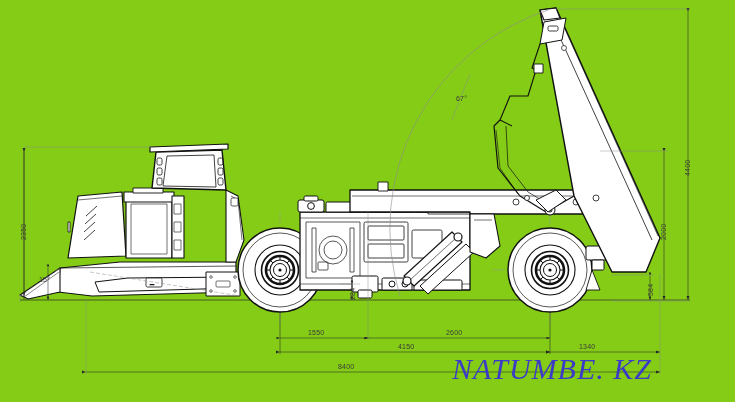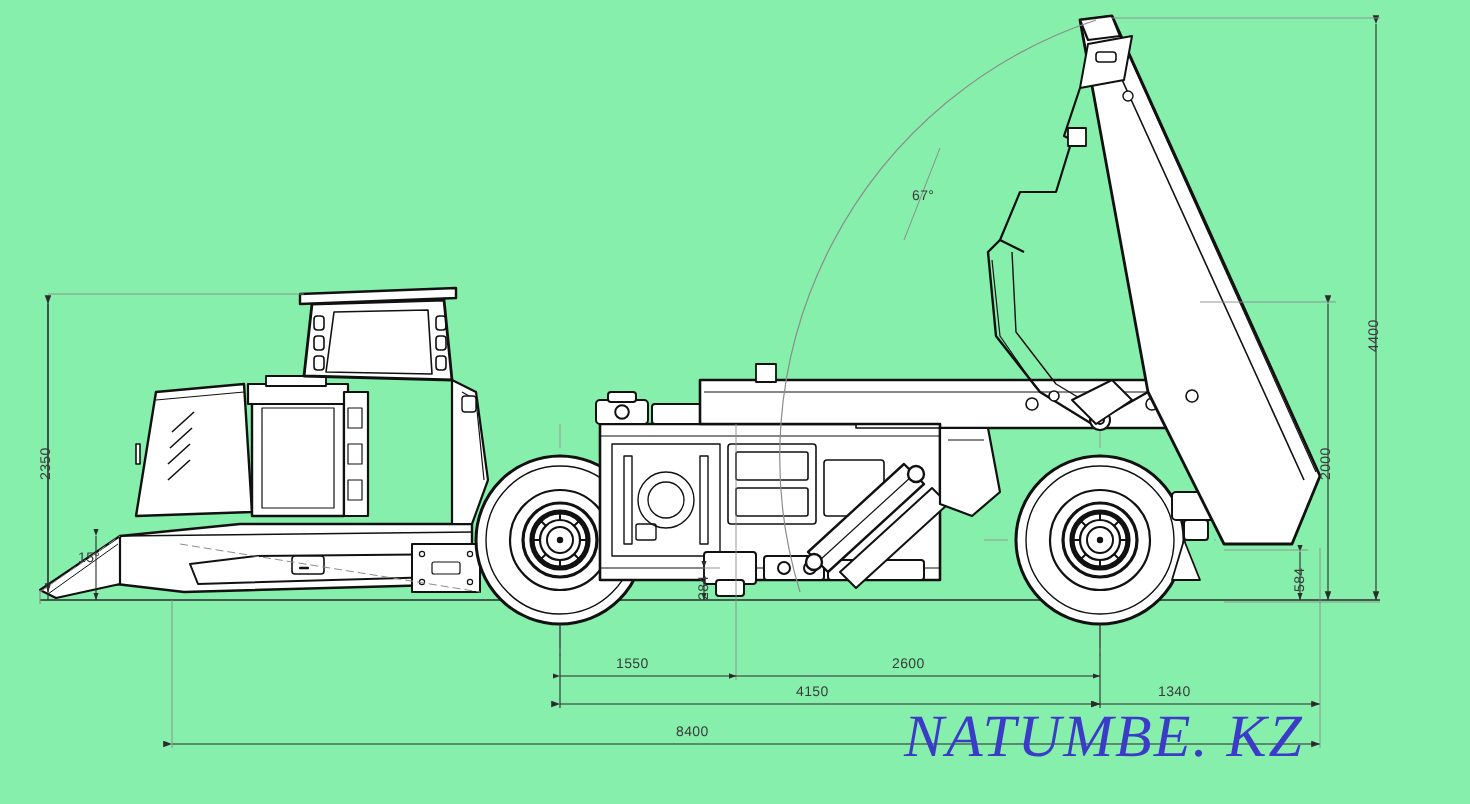--- a/index.html
+++ b/index.html
@@ -3,21 +3,21 @@
 <meta charset="utf-8">
 <style>
   html,body{margin:0;padding:0;background:#ffffff;}
   body{
     font-family:"Liberation Sans", sans-serif;
     width:735px;height:402px;overflow:hidden;
   }
   #stage{
     position:relative;
     width:735px;height:402px;
-    background:#86efac;
+    background:#84cc16;
   }
   #drawing{
     position:absolute;left:0;top:0;
     width:735px;height:402px;
   }
   .dimtxt{
     position:absolute;
     font-family:"Liberation Sans", sans-serif;
     font-size:7px;
     color:#3a3a3a;

